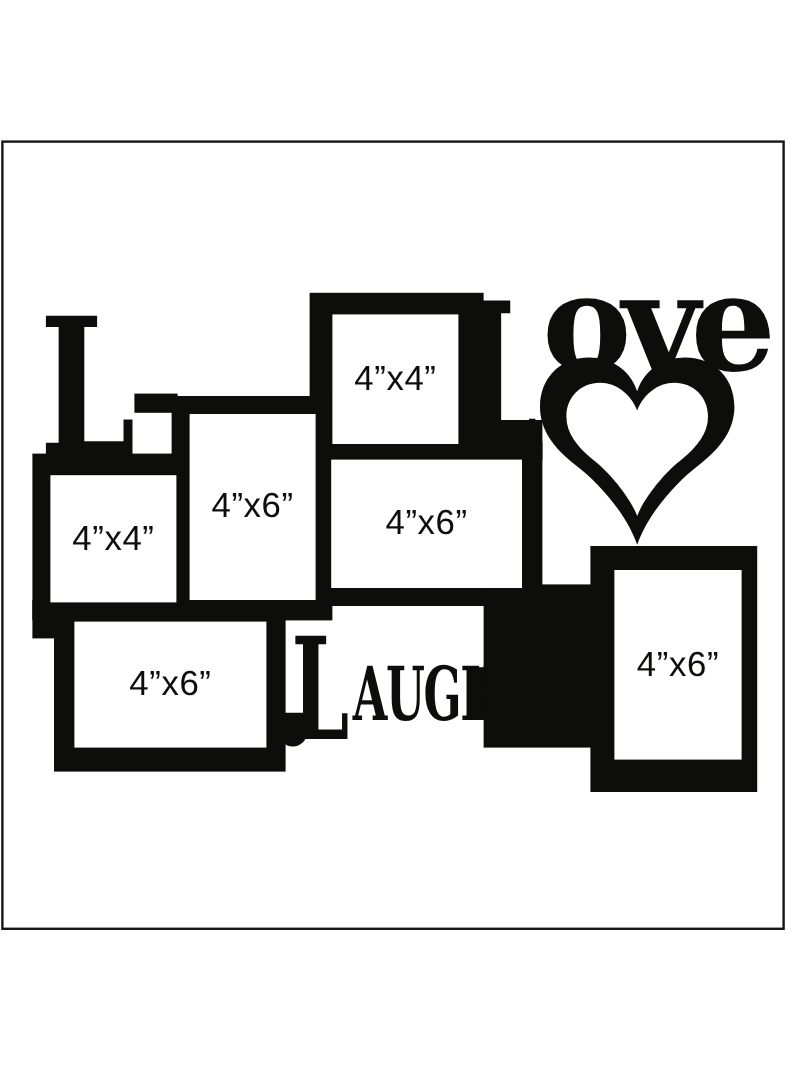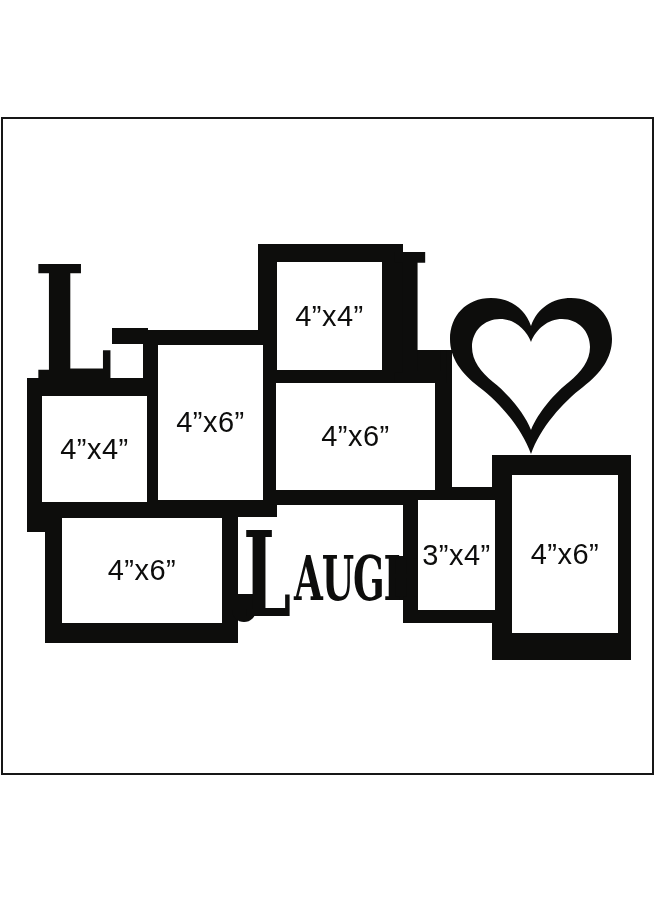--- a/index.html
+++ b/index.html
@@ -85,30 +85,28 @@
   </div>
   <div class="opening" id="w-upper-portrait">
     <span class="size-label">4”x6”</span>
   </div>
   <div class="opening" id="w-mid-landscape">
     <span class="size-label">4”x6”</span>
   </div>
   <div class="opening" id="w-bottom-left">
     <span class="size-label">4”x6”</span>
   </div>
-  <div class="opening" id="w-small-portrait">
-    <span class="size-label">3”x4”</span>
-  </div>
   <div class="opening" id="w-bottom-right">
     <span class="size-label">4”x6”</span>
   </div>
 
   <div class="word" id="word-live">
     <span class="ini">L</span>
   </div>
   <div class="word" id="word-love">
     <span class="ini">L</span>
+    <span class="rest">ove</span>
   </div>
   <div class="word" id="word-laugh">
     <span class="ini">L</span>
     <span class="rest">AUGH</span>
   </div>
 </div>
 
 </body></html>

